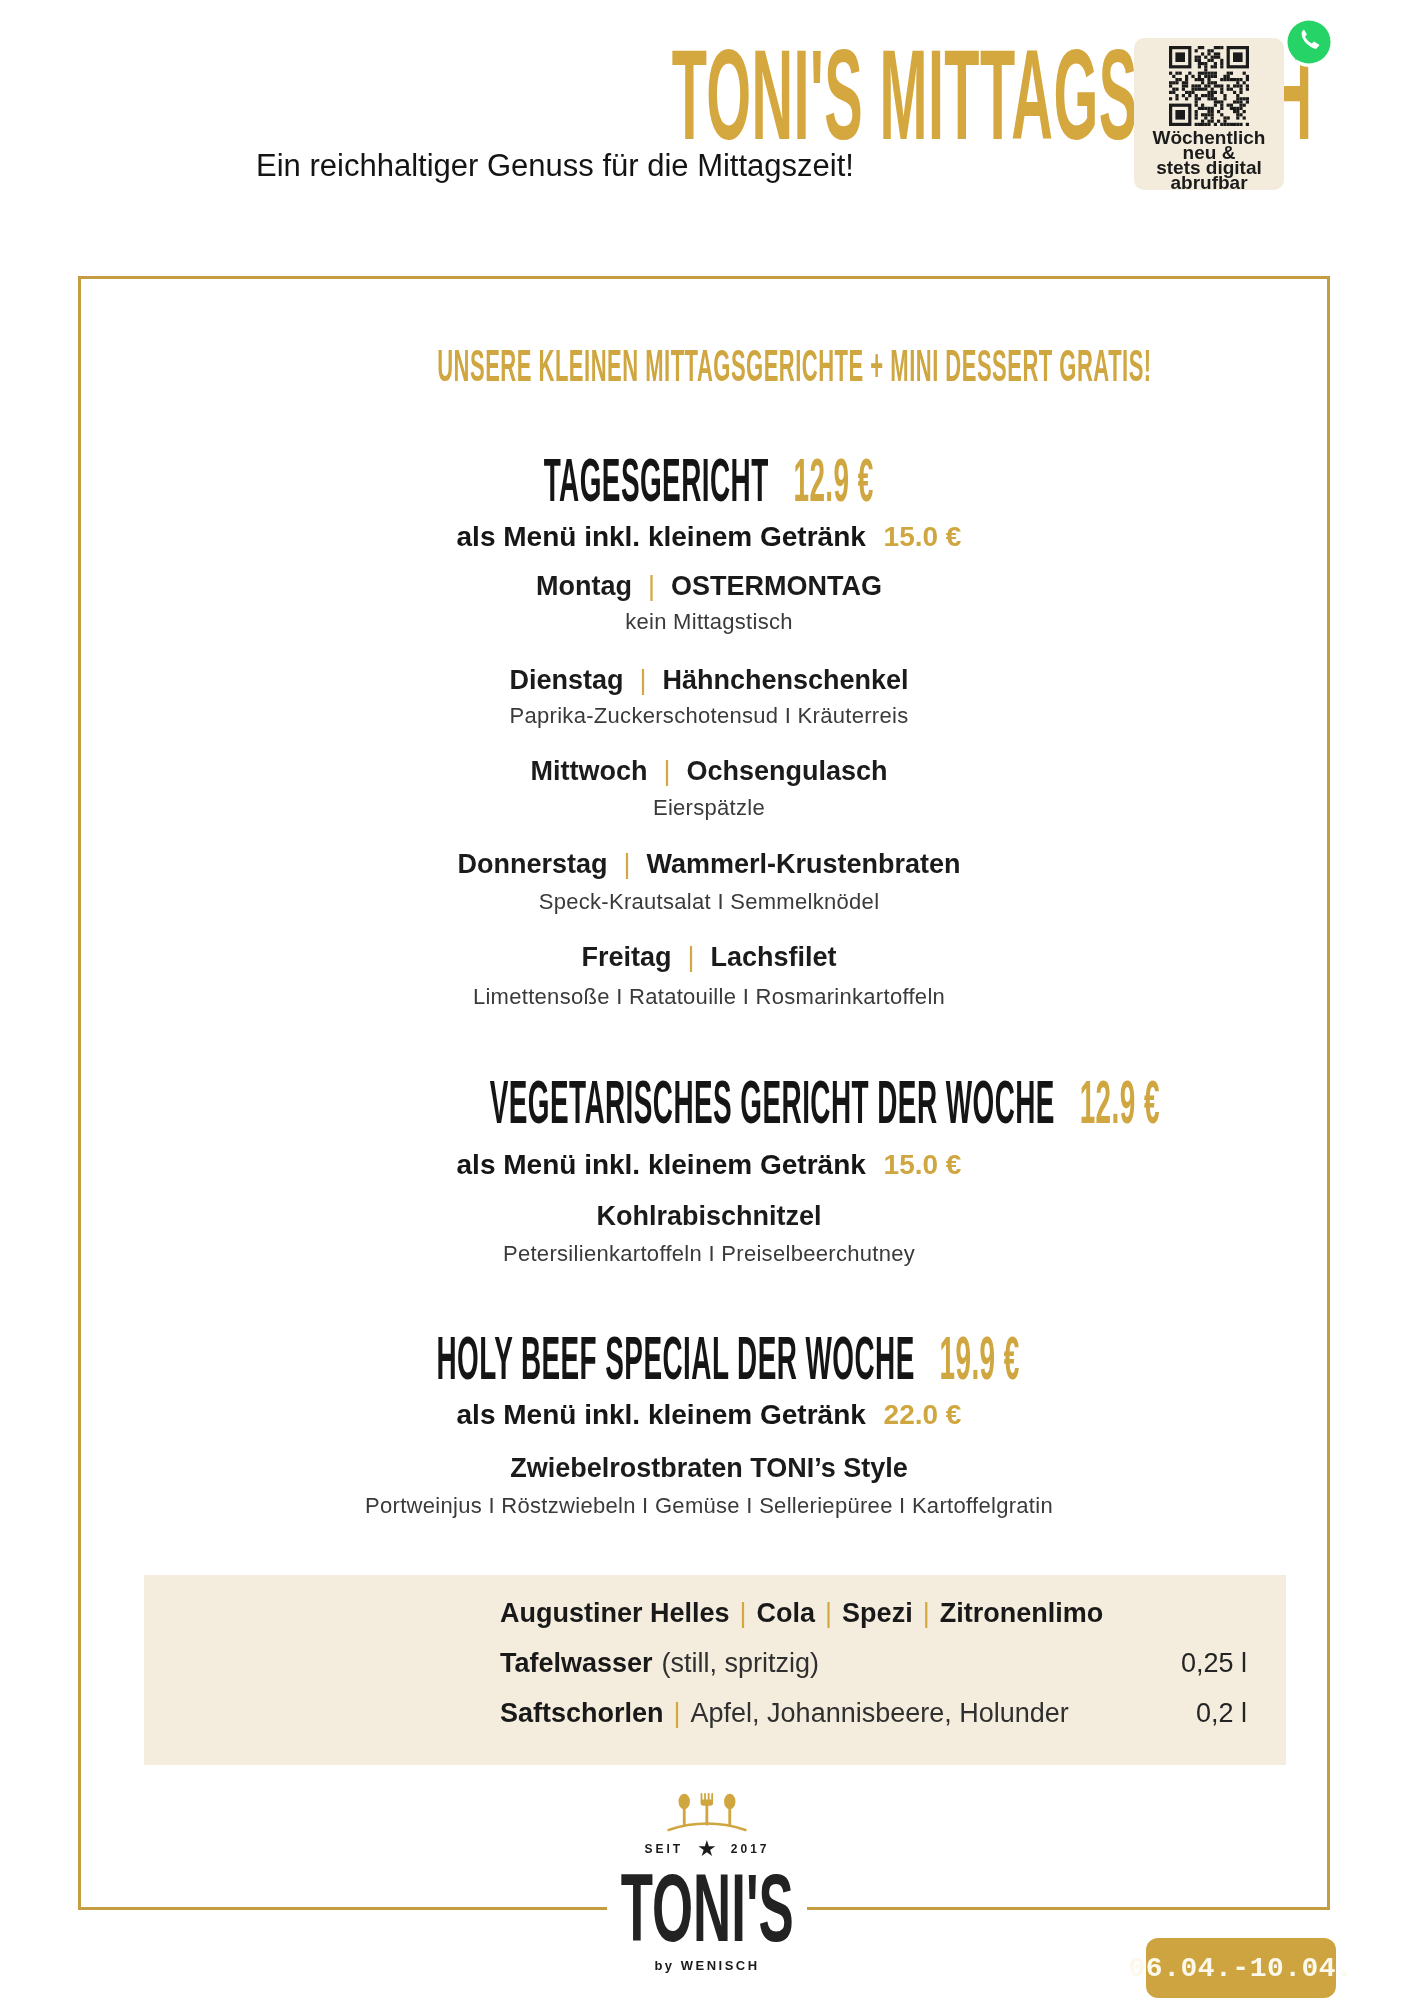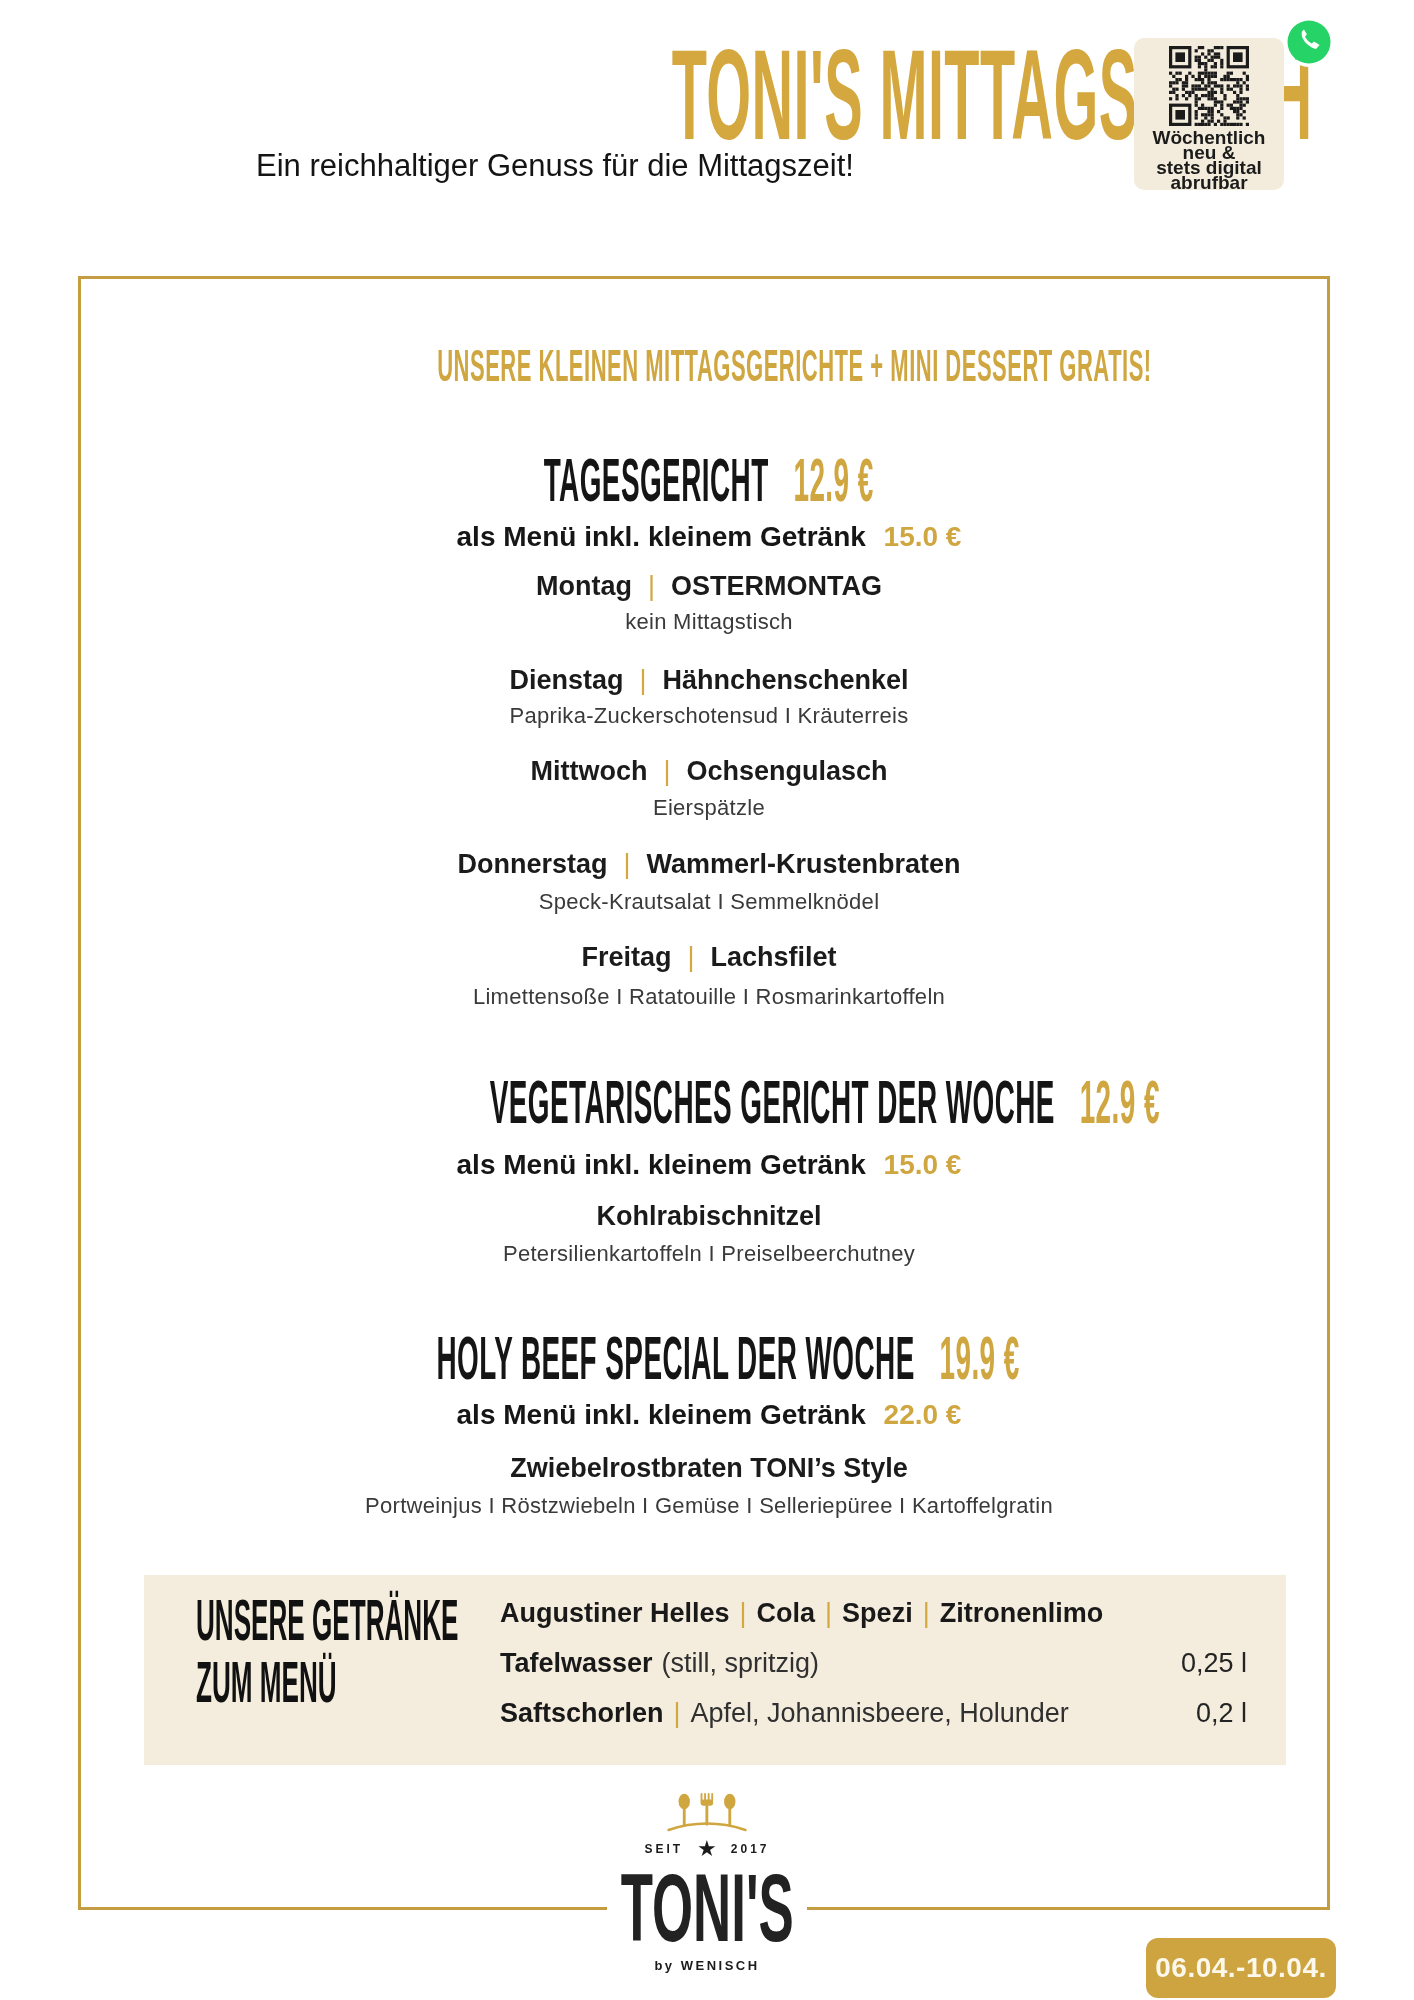--- a/index.html
+++ b/index.html
@@ -55,21 +55,21 @@
       display:flex;flex-direction:column;align-items:center;}
   .seit-row{display:flex;align-items:center;gap:14px;margin-top:2px;}
   .seit-row .small{font-size:12px;font-weight:700;letter-spacing:3px;color:#1b1b1b;}
   .seit-row .star{font-size:22px;line-height:22px;color:#1b1b1b;}
   .logo-name{font-size:96px;line-height:.92;font-weight:700;color:#222;margin-top:4px;}
   .logo-by{font-size:13px;font-weight:700;letter-spacing:2.5px;color:#1b1b1b;margin-top:6px;}
 
   
   .date-badge{position:absolute;left:1146px;top:1938px;width:190px;height:60px;background:#CDA43F;
       border-radius:12px;display:flex;align-items:center;justify-content:center;
-      font-size:28px;font-weight:700;color:#FDF8EC;letter-spacing:.5px;}
+      font-size:28px;font-weight:700;color:#FDF8EC;letter-spacing:.5px;font-family:Liberation Mono, monospace;}
 </style>
 </head>
 <body>
 
 <div class="page">
 
   <div class="main-title">
     <span class="cond sx45">TONI'S MITTAGSTISCH</span>
   </div>
   <div class="subtitle">Ein reichhaltiger Genuss für die Mittagszeit!</div>
@@ -372,24 +372,20 @@
     </span>
   </div>
   <div class="row menu-note" style="top:1398px">
     <span>als Menü inkl. kleinem Getränk</span>
     <span class="gold">22.0 €</span>
   </div>
   <div class="row dish" style="top:1452px">Zwiebelrostbraten TONI’s Style</div>
   <div class="row desc" style="top:1492px">Portweinjus I Röstzwiebeln I Gemüse I Selleriepüree I Kartoffelgratin</div>
 
   <div class="drinks">
-    <div class="drinks-heading">
-      <div><span class="cond sx45">UNSERE GETRÄNKE</span></div>
-      <div><span class="cond sx45">ZUM MENÜ</span></div>
-    </div>
     <div class="drink-rows">
       <div class="drink-row">
         <span class="b">Augustiner Helles</span>
         <span class="pipe">|</span>
         <span class="b">Cola</span>
         <span class="pipe">|</span>
         <span class="b">Spezi</span>
         <span class="pipe">|</span>
         <span class="b">Zitronenlimo</span>
       </div>

